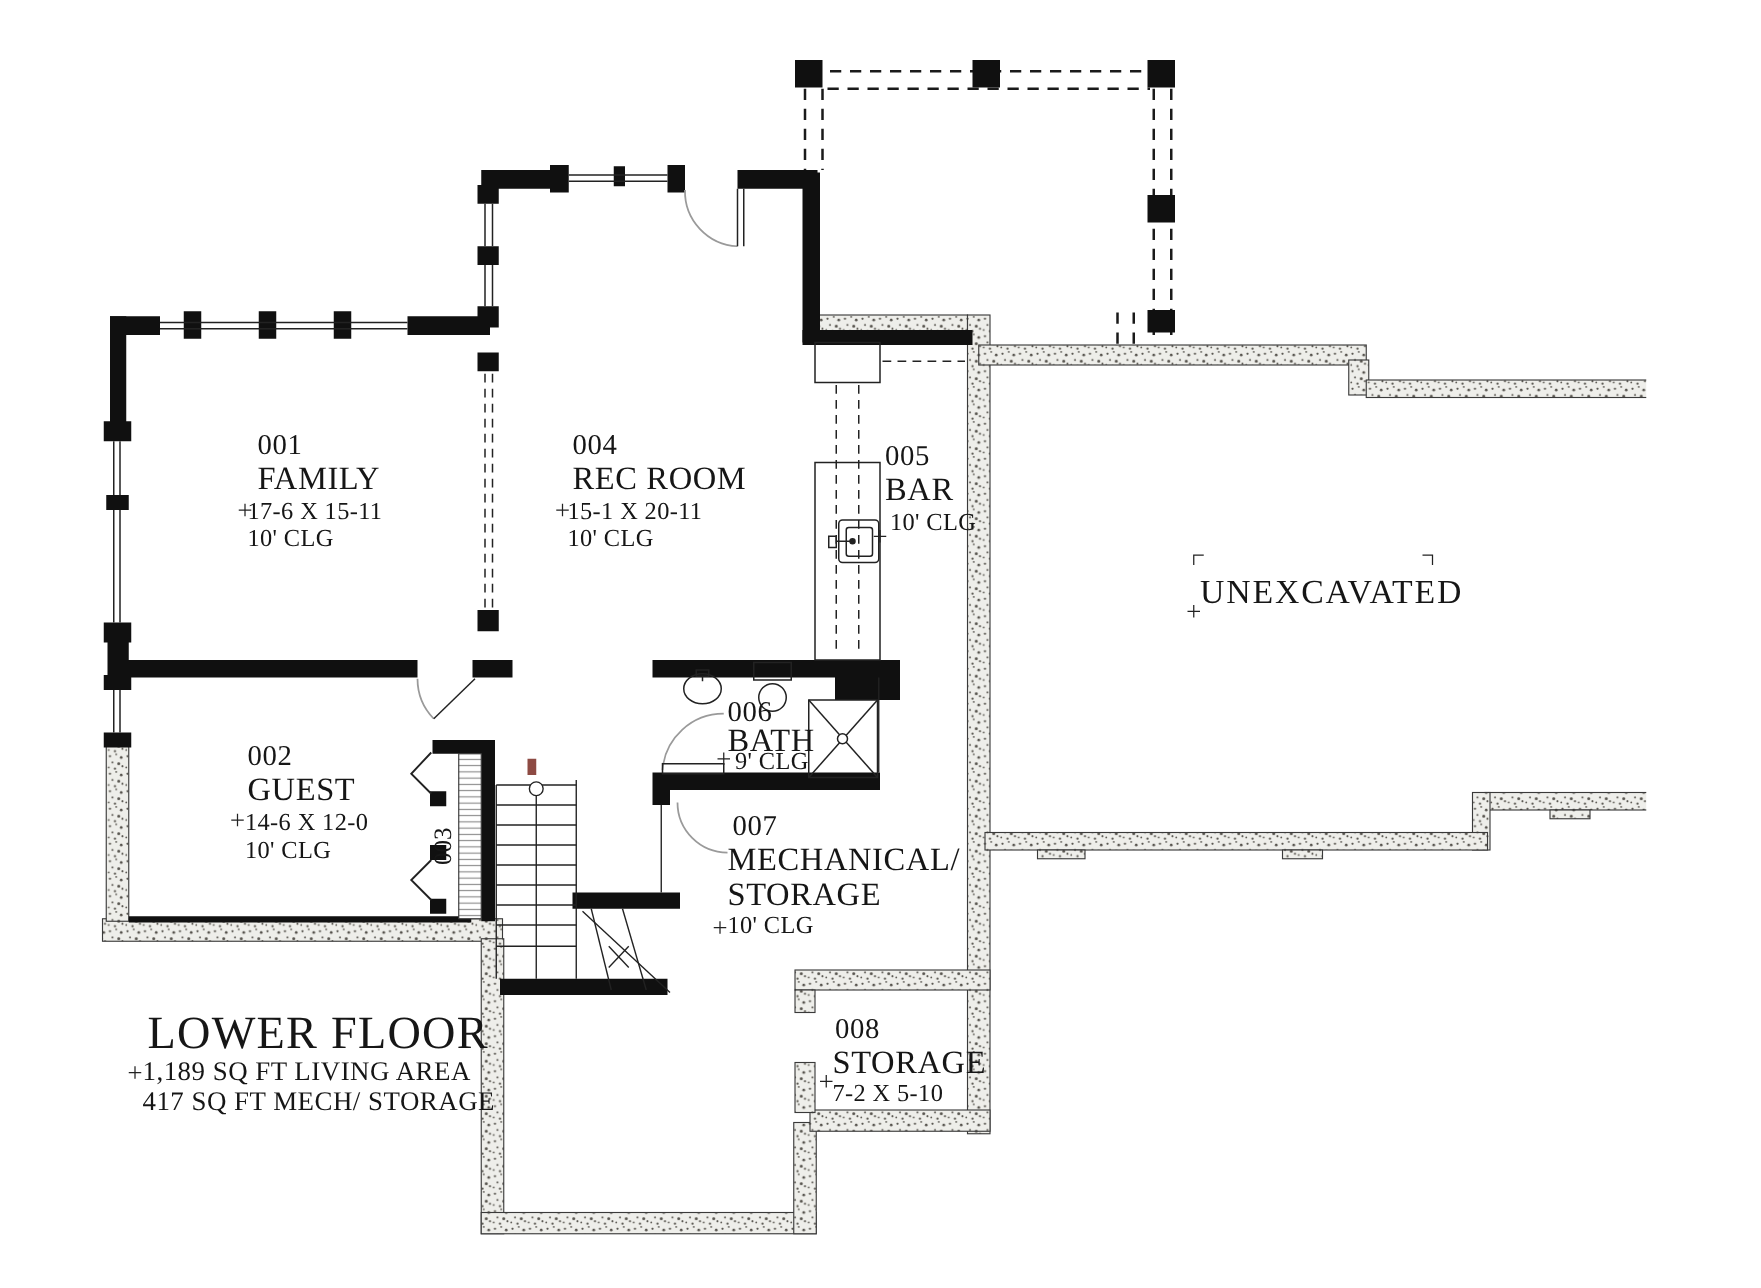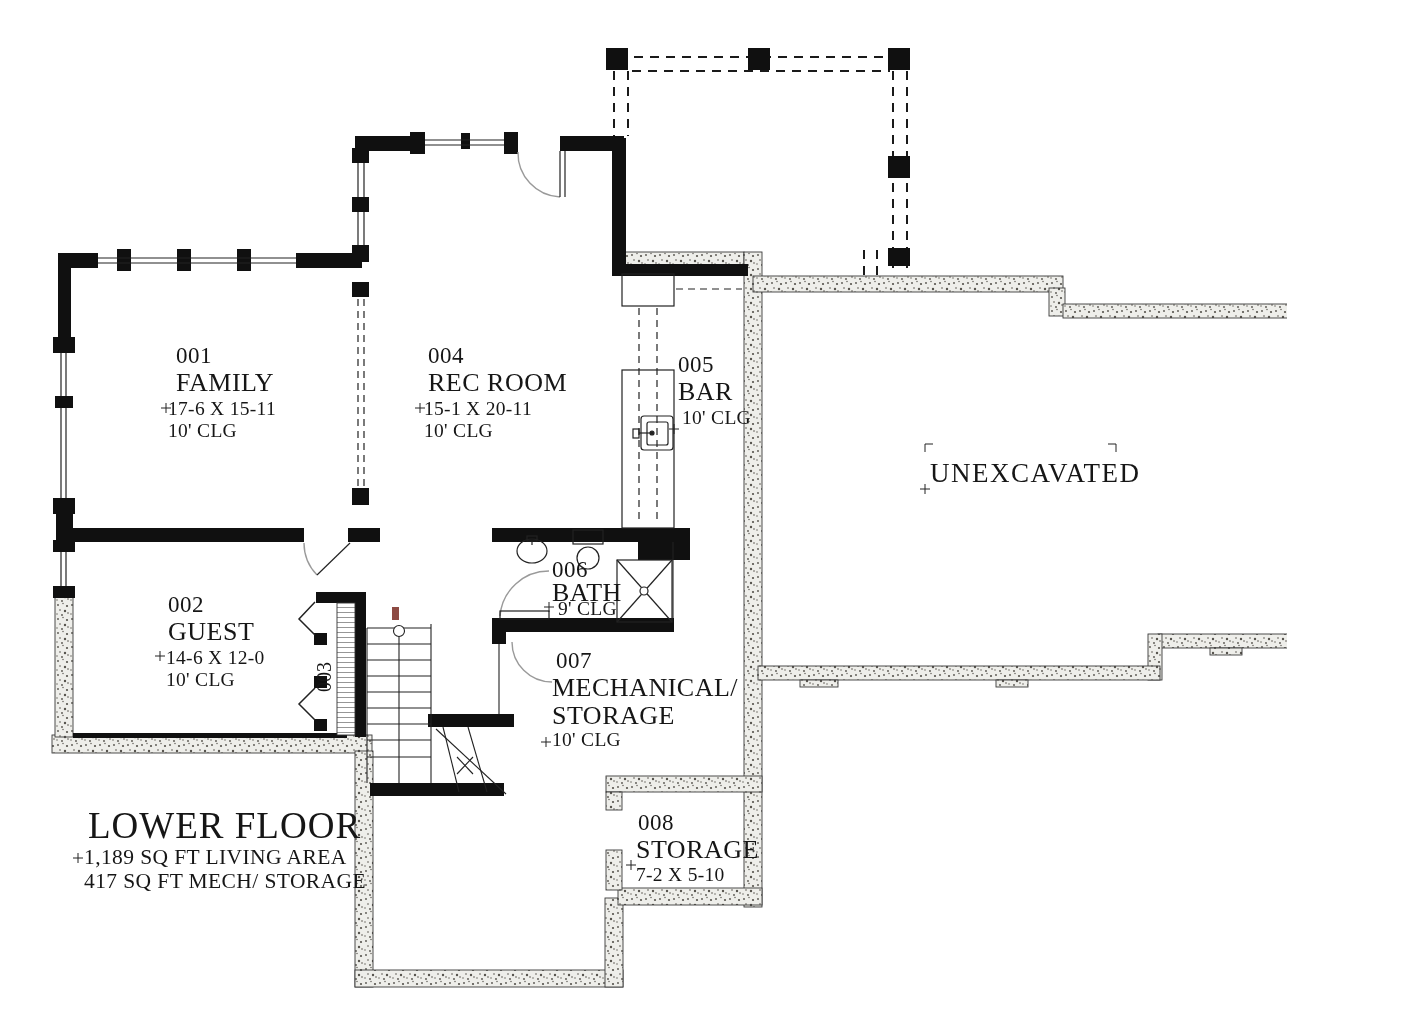--- a/index.html
+++ b/index.html
@@ -1,17 +1,17 @@
 <!DOCTYPE html>
 <html><head>
 <meta charset="utf-8">
 <style>
   html,body{margin:0;padding:0;background:#ffffff;}
   .sheet{position:relative;width:1287px;height:1030px;background:#ffffff;overflow:hidden;
-         font-family:"Liberation Serif","DejaVu Serif",serif;}
+         font-family:"Liberation Serif","DejaVu Serif",serif;padding-left:30px;}
   svg{display:block}
   text{fill:#161616;}
   .num{font-size:23px;letter-spacing:.5px;}
   .rname{font-size:26px;letter-spacing:.5px;}
   .dims{font-size:19.5px;letter-spacing:.3px;}
   .big{font-size:27px;letter-spacing:1.5px;}
   .title{font-size:37px;letter-spacing:1px;}
   .sub{font-size:21.5px;letter-spacing:.4px;}
   .vert{font-size:20px;}
 </style>

